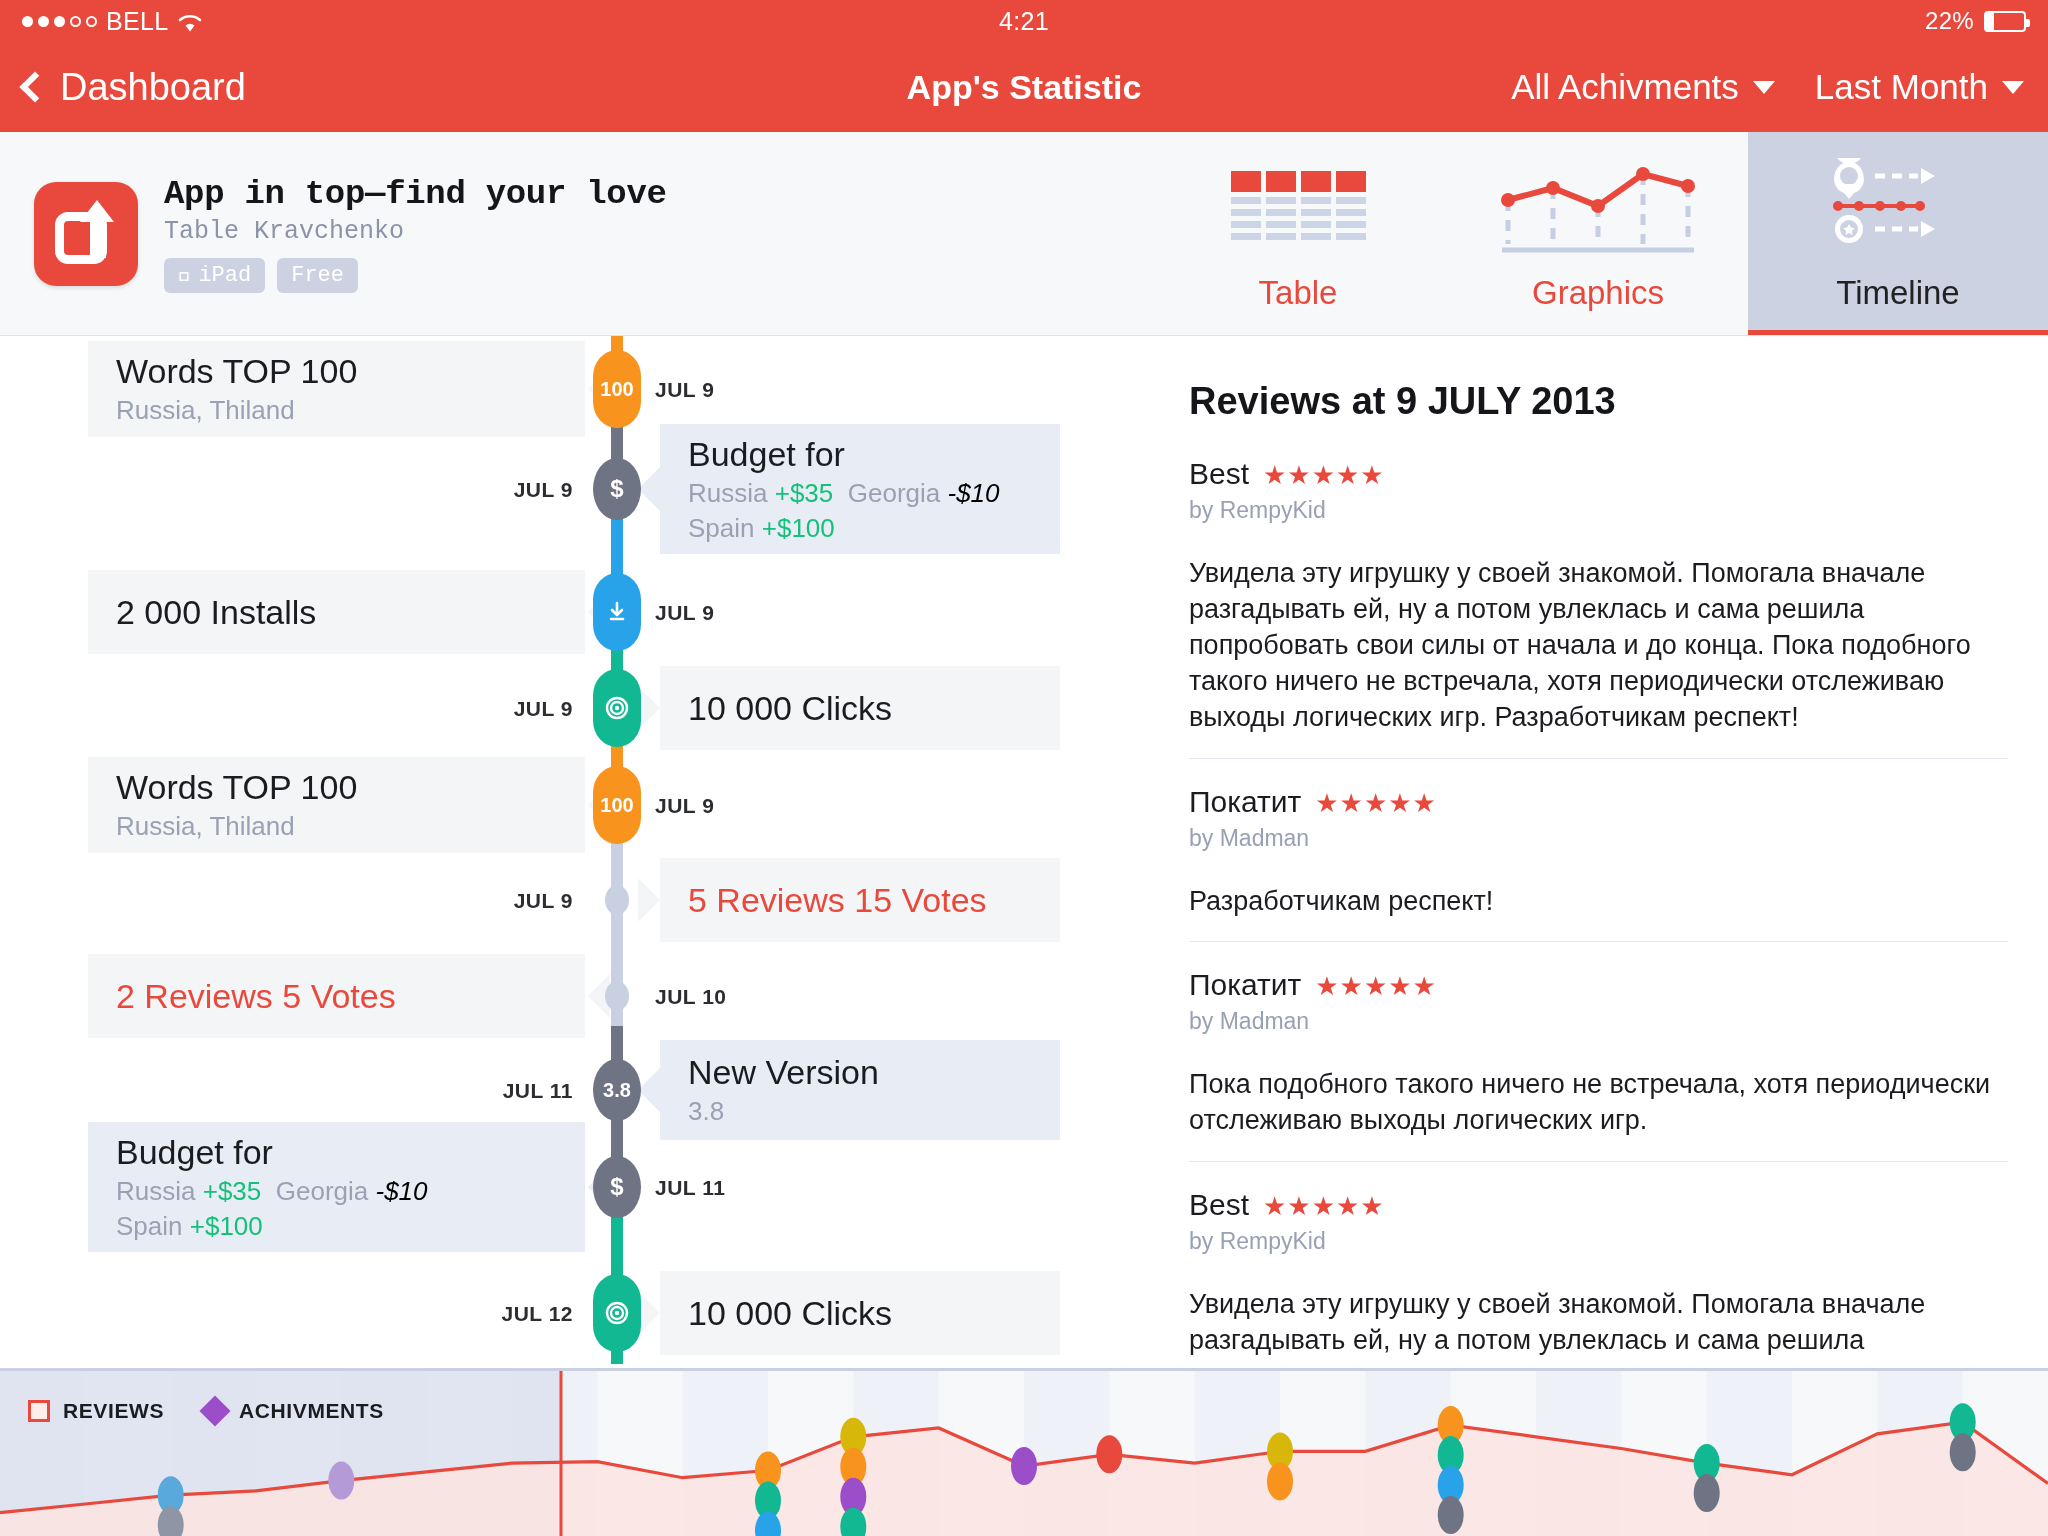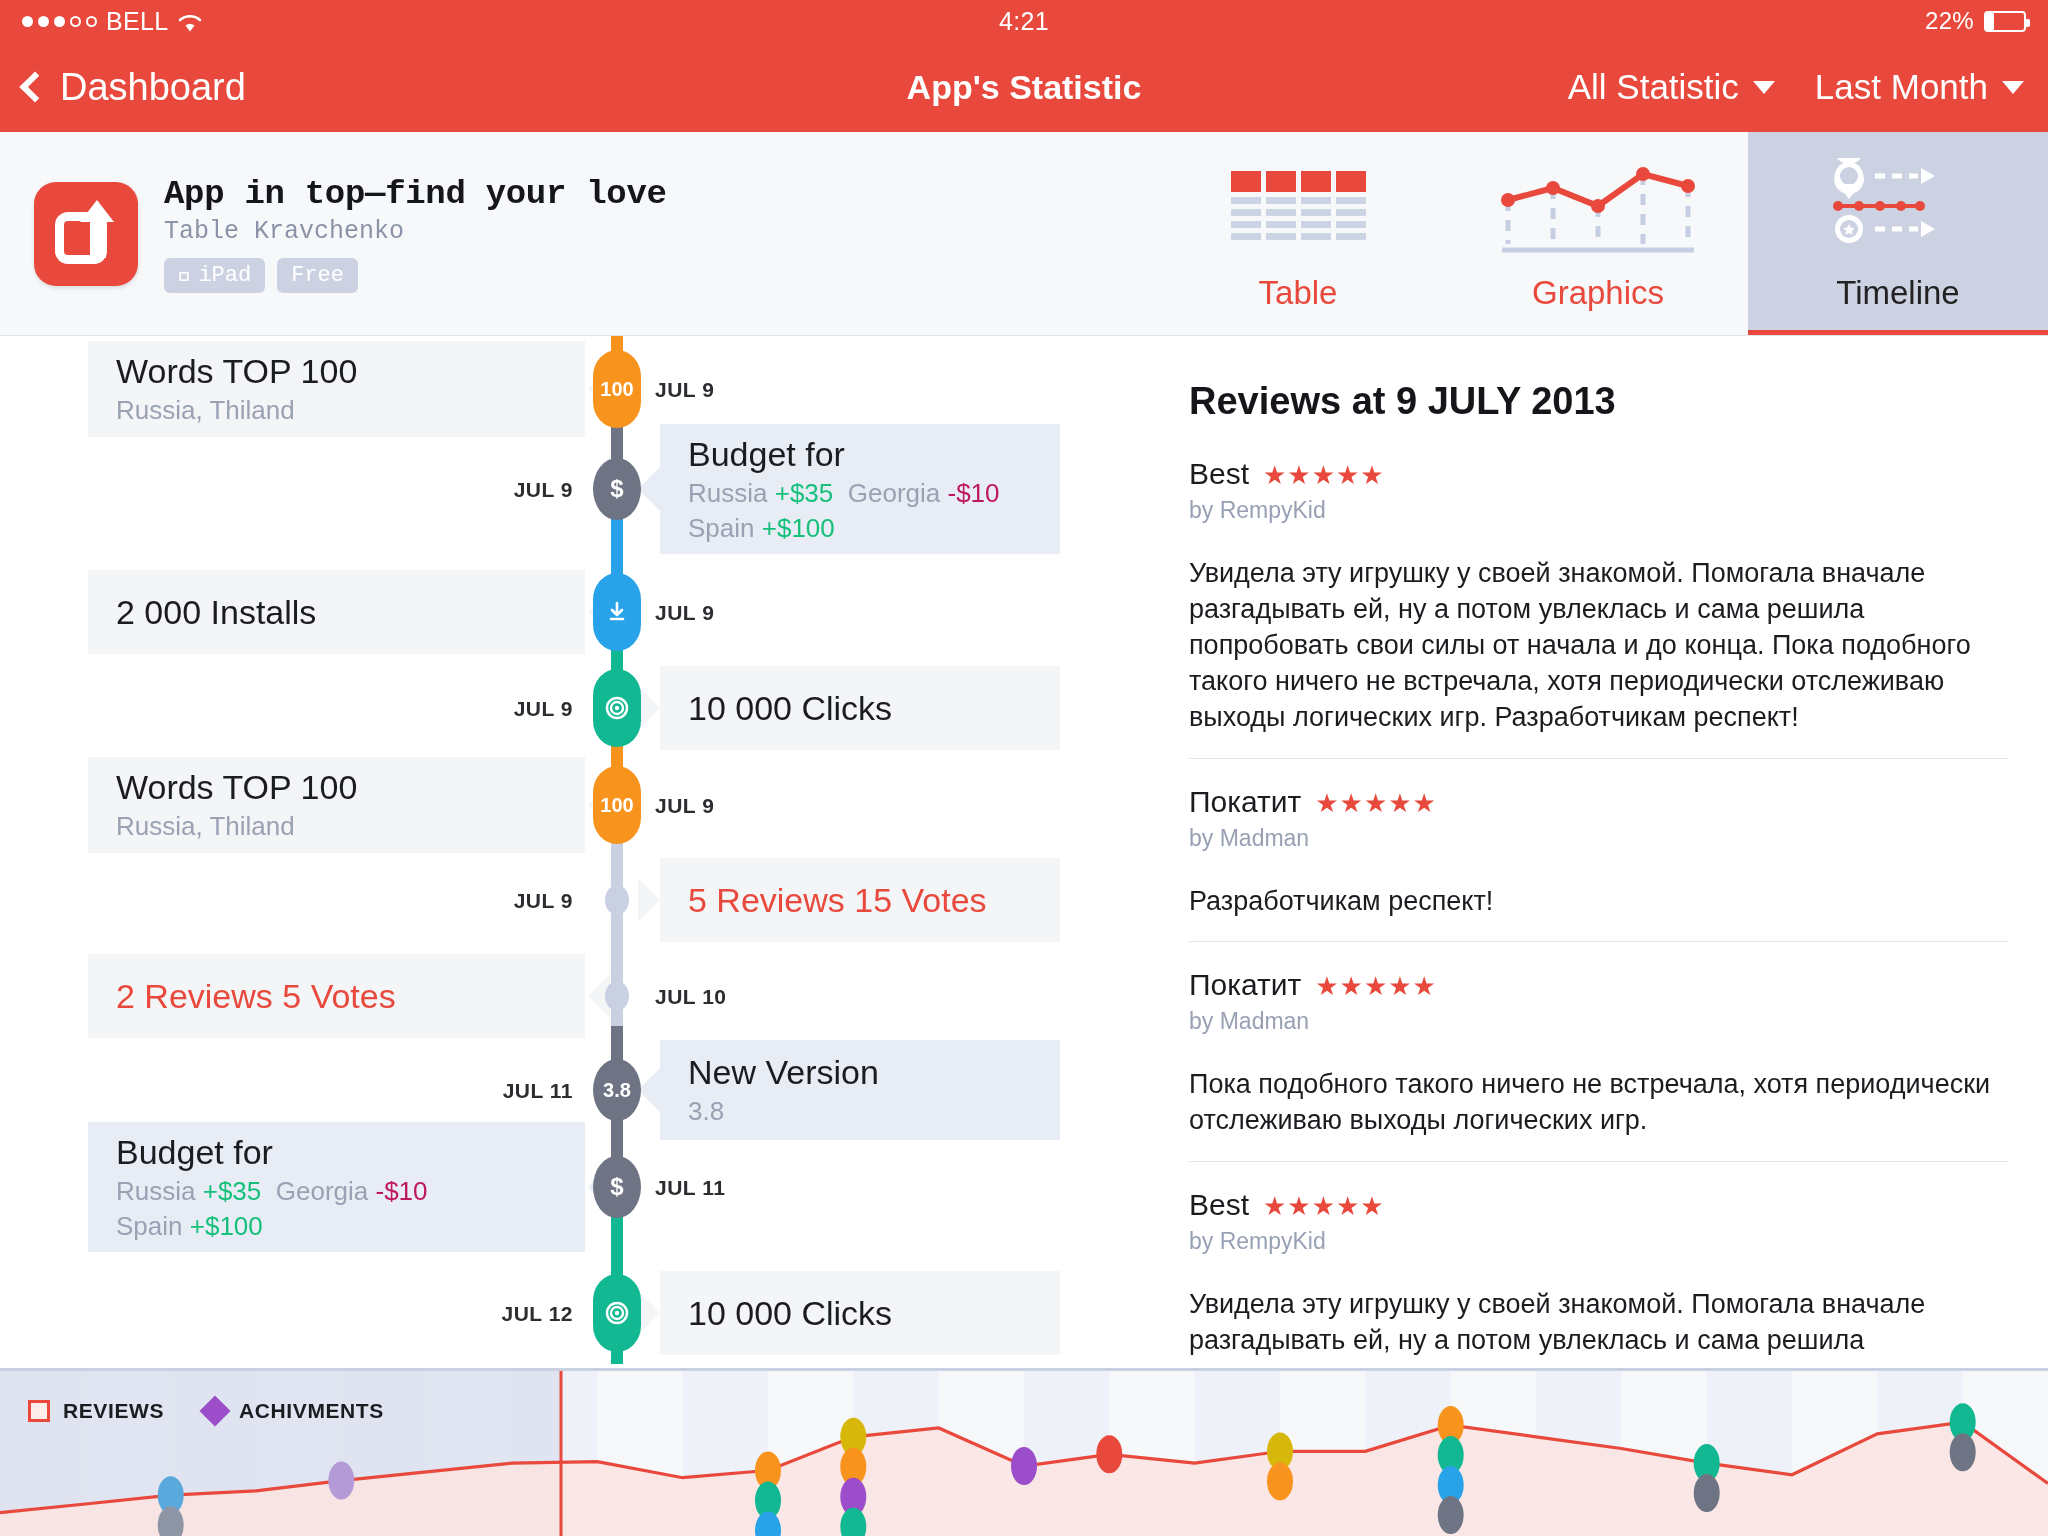--- a/index.html
+++ b/index.html
@@ -81,21 +81,21 @@
   .card{
     position:absolute;background:#f4f5f7;padding:18px 28px;display:flex;flex-direction:column;justify-content:center;
   }
   .card.blue{background:#e8ecf5;}
   .card.left{right:559px;left:88px;text-align:left;}
   .card.right{left:660px;right:85px;}
   .card .c-title{font-size:34px;color:#1b1c20;}
   .card .c-sub{font-size:26px;color:#9aa1b3;margin-top:4px;}
   .card .c-red{font-size:34px;color:#e8493c;}
   .money .pos{color:#15c07a;}
-  .money .neg{color:#be185d;}
+  .money .neg{color:#000000;font-style:italic;}
   .datelabel{position:absolute;font-size:21px;font-weight:bold;color:#2c2d31;letter-spacing:.5px;}
   .node{
     position:absolute;display:flex;align-items:center;justify-content:center;
     color:#fff;font-weight:bold;z-index:4;
   }
   .node.diamond{width:48px;height:78px;border-radius:50% 50% 50% 50%/34% 34% 34% 34%;}
   .node.oval{width:48px;height:62px;border-radius:50%;}
   .node.small{width:24px;height:30px;border-radius:50%;}
   .arrowpt{position:absolute;width:0;height:0;z-index:3;}
   .arrow-l{border-top:22px solid transparent;border-bottom:22px solid transparent;border-right:22px solid #f4f5f7;}
@@ -149,21 +149,21 @@
 </div>
 
 <div class="navbar">
   <div class="nav-back">
     <span class="chev"></span>
     <span class="nav-back-label">Dashboard</span>
   </div>
   <div class="nav-title">App's Statistic</div>
   <div class="nav-right">
     <div class="nav-drop">
-      <span>All Statistic</span>
+      <span>All Achivments</span>
       <span class="caret"></span>
     </div>
     <div class="nav-drop">
       <span>Last Month</span>
       <span class="caret"></span>
     </div>
   </div>
 </div>
 
 <div class="toprow">

